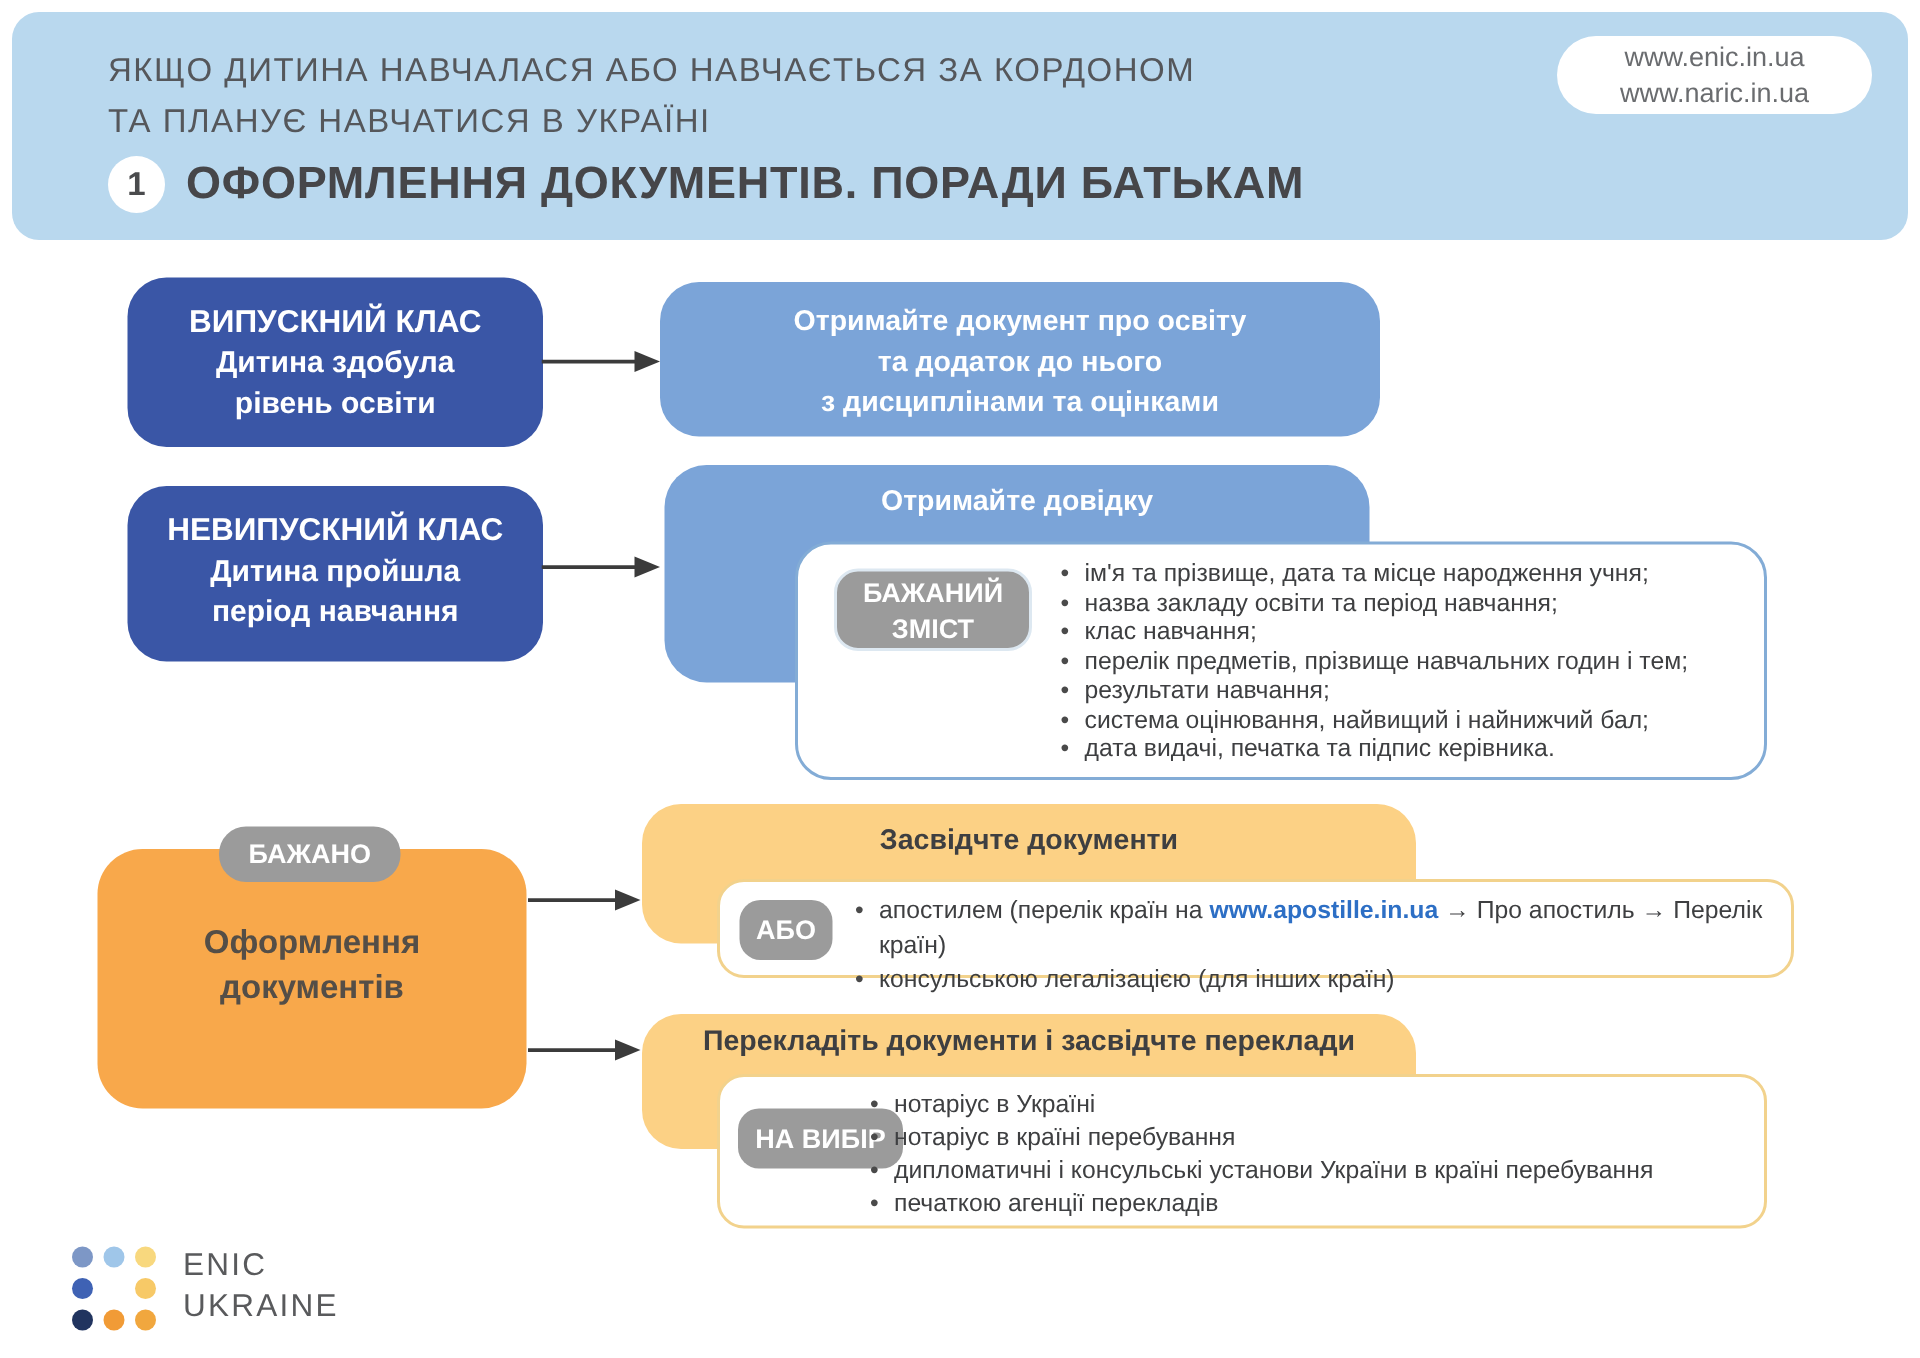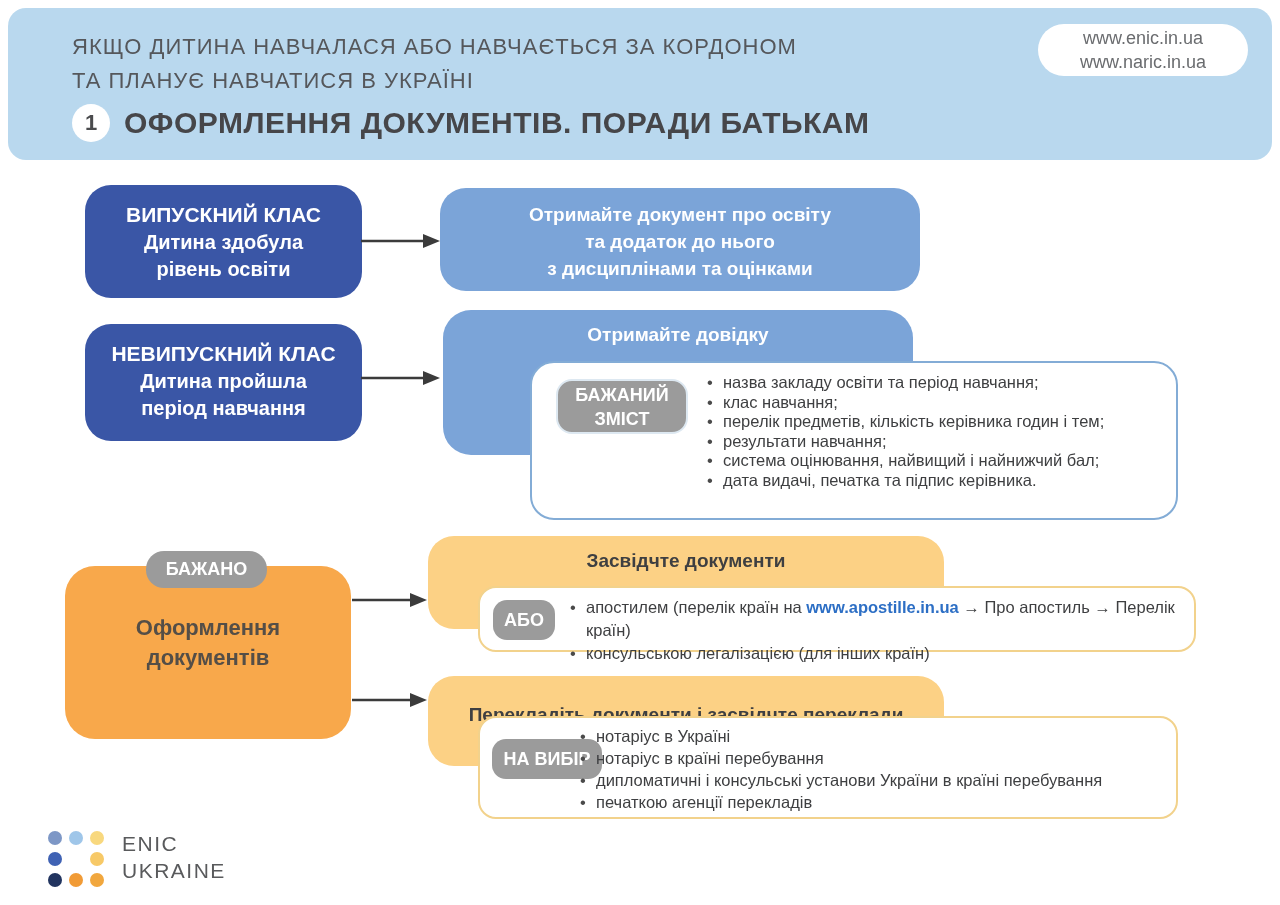--- a/index.html
+++ b/index.html
@@ -122,23 +122,24 @@
     <div class="bb-head">Отримайте довідку</div>
   </div>
 
   <div class="whitebox wb-blueborder" style="left:530px; top:361px; width:648px; height:159px;">
     <div class="gray-badge" style="position:absolute; left:24px; top:16px; width:132px; height:55px;
          border-radius:16px; border:2px solid #dde8f1; font-size:18px; line-height:24px;text-align:right;">
       <div>БАЖАНИЙ</div>
       <div>ЗМІСТ</div>
     </div>
     <ul class="bullets" style="position:absolute; left:175px; top:10px; width:460px; line-height:19.5px;">
+      <li>ім'я та прізвище, дата та місце народження учня;</li>
       <li>назва закладу освіти та період навчання;</li>
       <li>клас навчання;</li>
-      <li>перелік предметів, кількість керівника годин і тем;</li>
+      <li>перелік предметів, прізвище навчальних годин і тем;</li>
       <li>результати навчання;</li>
       <li>система оцінювання, найвищий і найнижчий бал;</li>
       <li>дата видачі, печатка та підпис керівника.</li>
     </ul>
   </div>
 
   <div class="gray-badge" style="position:absolute; left:146px; top:551px; width:121px; height:37px;
        border-radius:18px; font-size:18px; z-index:2;">
     <div>БАЖАНО</div>
   </div>
@@ -166,21 +167,21 @@
          border-radius:14px; font-size:18px;">
       <div>АБО</div>
     </div>
     <ul class="bullets" style="position:absolute; left:90px; top:8px; width:615px; line-height:23px;">
       <li><span>апостилем (перелік країн на </span><span class="apostille-link">www.apostille.in.ua</span><span> → Про апостиль → Перелік країн)</span></li>
       <li>консульською легалізацією (для інших країн)</li>
     </ul>
   </div>
 
   <div class="yellow" style="left:428px; top:676px; width:516px; height:90px;">
-    <div class="y-head" style="margin-top:28px;">Перекладіть документи і засвідчте переклади</div>
+    <div class="y-head" style="margin-top:8px;">Перекладіть документи і засвідчте переклади</div>
   </div>
 
   <div class="whitebox wb-yellowborder" style="left:478px; top:716px; width:700px; height:103px; border-radius:18px;">
     <div class="gray-badge" style="position:absolute; left:12px; top:21px; width:110px; height:40px;
          border-radius:14px; font-size:18px;">
       <div>НА ВИБІР</div>
     </div>
     <ul class="bullets" style="position:absolute; left:100px; top:7px; width:600px; line-height:22px;">
       <li>нотаріус в Україні</li>
       <li>нотаріус в країні перебування</li>

